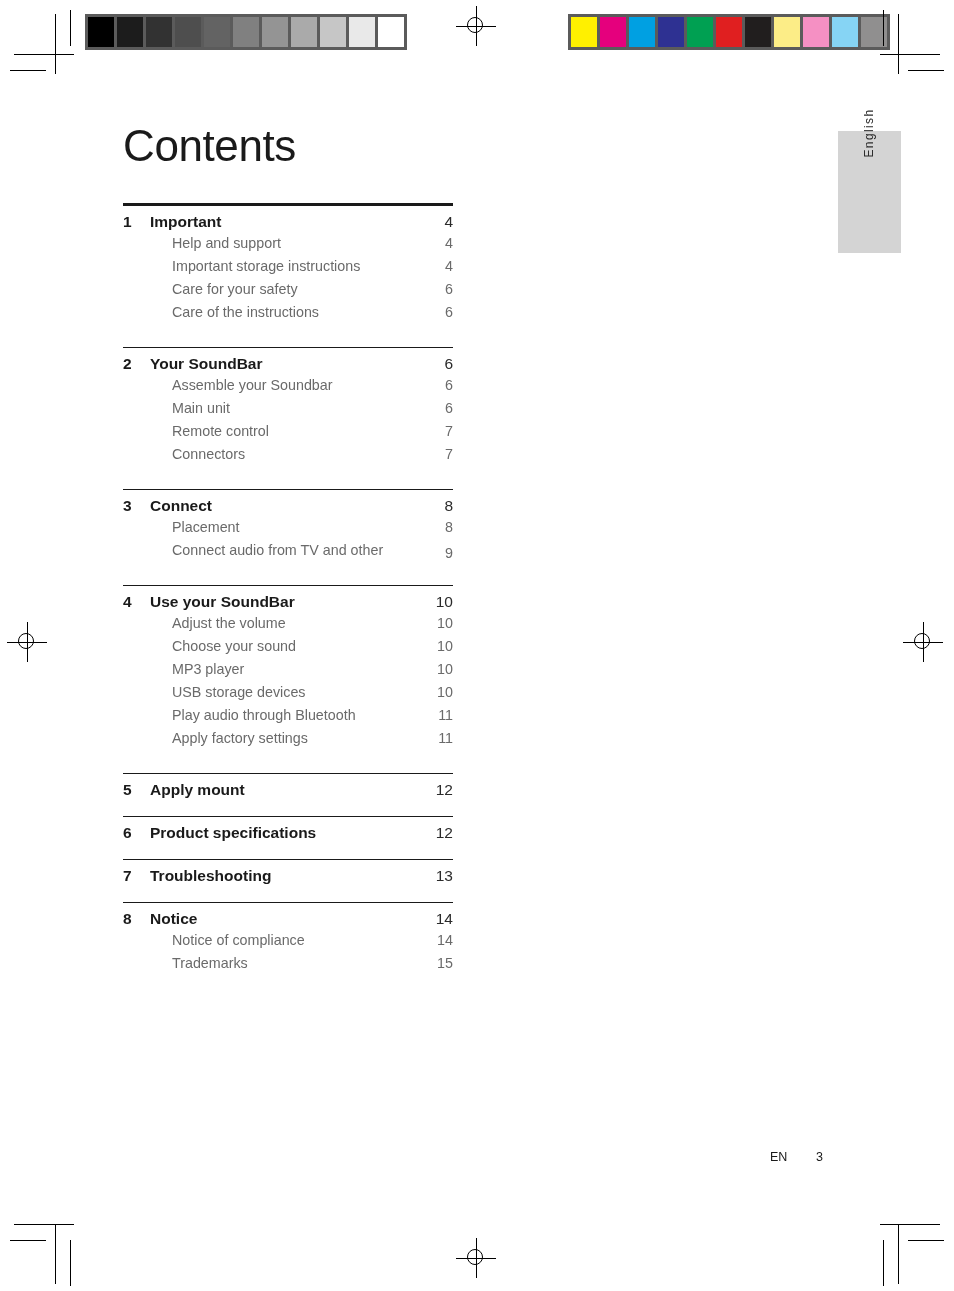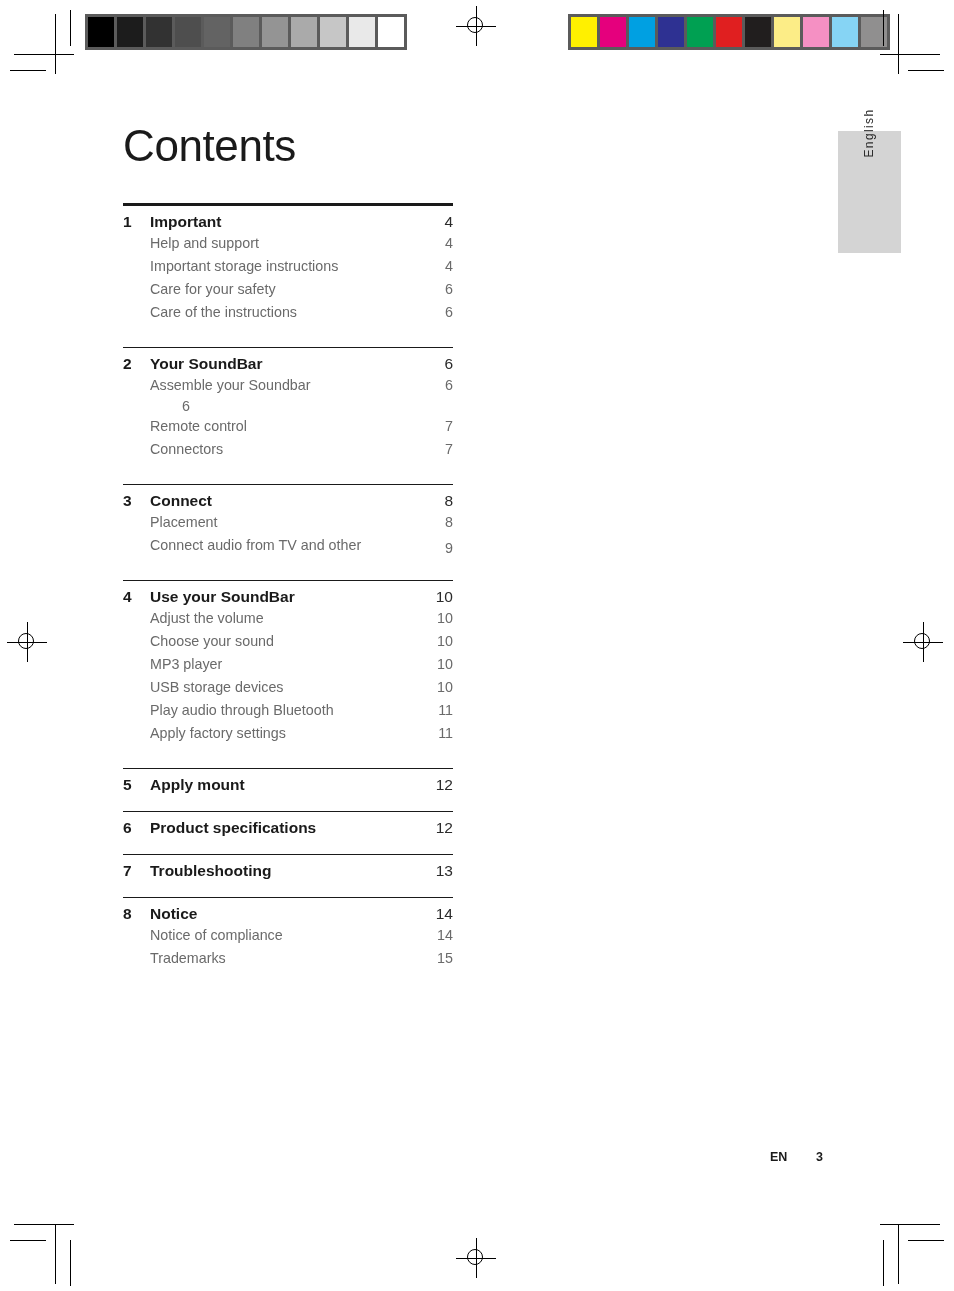--- a/index.html
+++ b/index.html
@@ -142,20 +142,21 @@
     font-weight: normal;
     color: #2b2b2b;
   }
 
   .sub-row {
     display: flex;
     align-items: baseline;
     font-size: 14.3px;
     color: #6a6a6a;
     padding-top: 2px;
+    gap: 22px;
   }
   .sub-spacer {
     width: 27px;
     flex: 0 0 27px;
   }
   .sub-label {
     flex: 1 1 auto;
     line-height: 1.47;
   }
   .sub-label .cont-line {
@@ -175,21 +176,20 @@
   .sec-gap.tight { height: 17px; }
 
   
   #footer {
     position: absolute;
     left: 770px;
     top: 1150px;
     font-size: 12.5px;
     color: #1a1a1a;
     display: flex;
-    font-weight: bold;
   }
   #footer .f-en { width: 46px; }
   #footer .f-pg { }
 </style>
 </head>
 <body>
 
 <div class="page">
 
   <div class="swatch-strip" id="gray-strip" style="background: rgb(91, 91, 91);">
@@ -304,20 +304,21 @@
           <span class="sec-label">Your SoundBar</span>
           <span class="sec-page">6</span>
         </div>
         <div class="sub-row">
           <span class="sub-spacer"></span>
           <span class="sub-label">Assemble your Soundbar</span>
           <span class="sub-page">6</span>
         </div>
         <div class="sub-row">
           <span class="sub-spacer"></span>
+          <span class="sub-label">Main unit</span>
           <span class="sub-page">6</span>
         </div>
         <div class="sub-row">
           <span class="sub-spacer"></span>
           <span class="sub-label">Remote control</span>
           <span class="sub-page">7</span>
         </div>
         <div class="sub-row">
           <span class="sub-spacer"></span>
           <span class="sub-label">Connectors</span>

